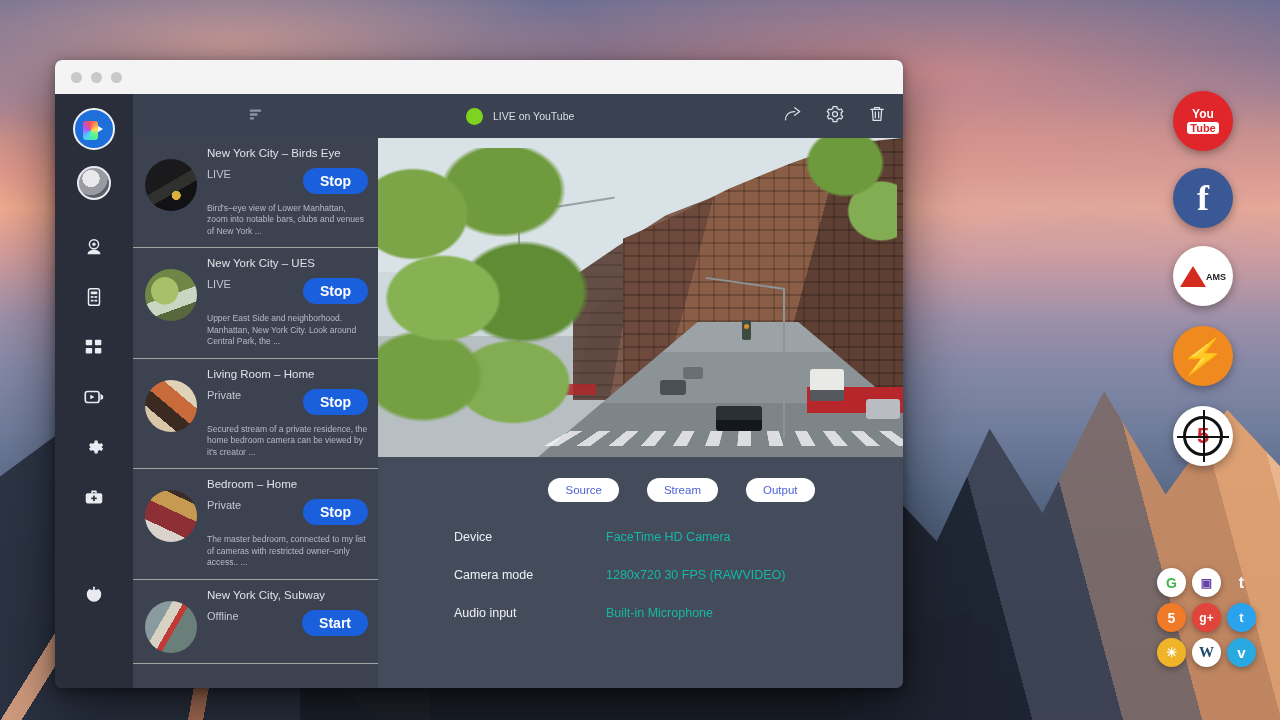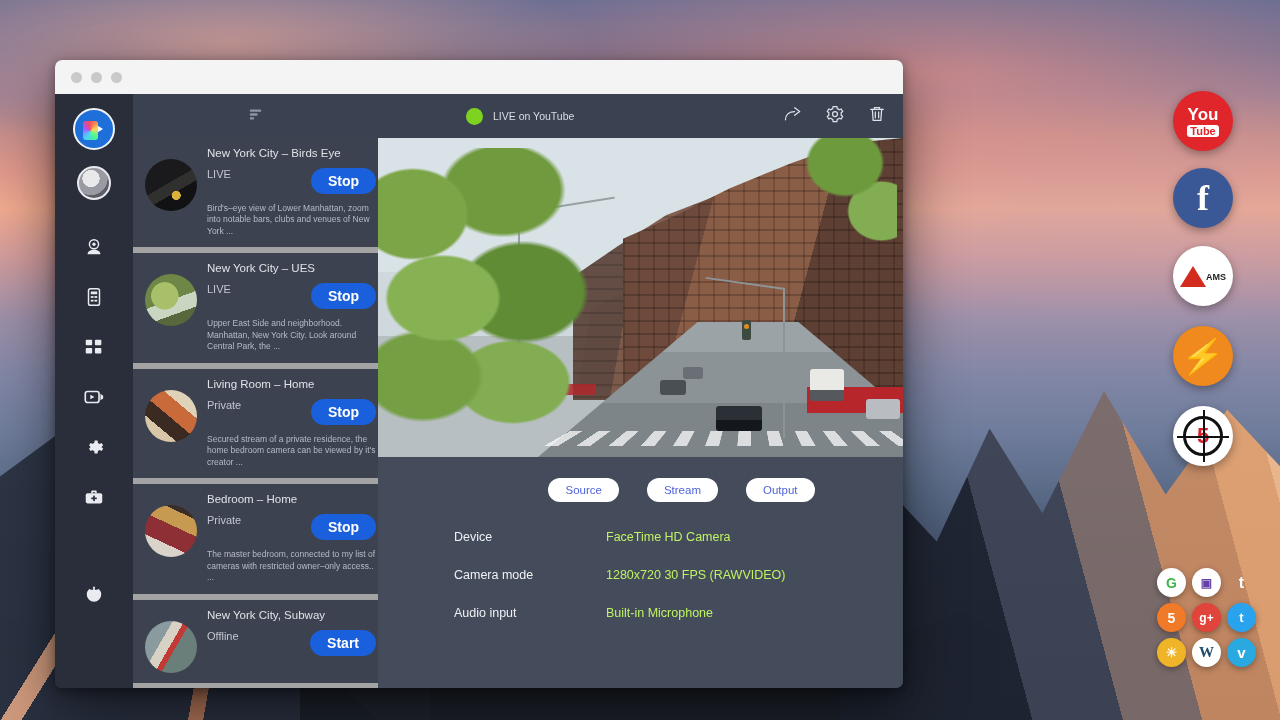--- a/index.html
+++ b/index.html
@@ -105,22 +105,22 @@
   
   #list-col { width: 245px; flex: 0 0 245px; background: #3c424f; display: flex; flex-direction: column; }
   #list-top {
     height: 44px; display: flex; align-items: center; justify-content: center;
     background: #3a4150;
   }
   #sort-icon { color: #8e94a3; cursor: pointer; }
   #sort-icon svg { width: 17px; height: 17px; fill: currentColor; }
   #cam-list { flex: 1; overflow: hidden; }
   .cam-row {
-    display: flex; padding: 9px 2px 10px 12px; gap: 10px;
-    border-bottom: 6px solid #a3a3a3;
+    display: flex; padding: 9px 10px 10px 12px; gap: 10px;
+    border-bottom: 1px solid #a3a3a3;
   }
   .cam-thumb {
     width: 52px; height: 52px; border-radius: 50%; flex: 0 0 52px;
     margin-top: 12px; background-size: cover; background-position: center;
   }
   .thumb-a { background:
       radial-gradient(circle at 60% 70%, #d8b23a 0 9%, transparent 10%),
       linear-gradient(150deg, #1a1a1c 0 46%, #30302f 46% 62%, #121214 62%); }
   .thumb-b { background:
       radial-gradient(circle at 38% 42%, #a9c06a 0 30%, transparent 32%),
@@ -230,31 +230,31 @@
   .pill {
     background: #ffffff; color: #4f63d8; border: none; border-radius: 13px;
     font-size: 11.5px; padding: 6px 17px; cursor: pointer;
     font-family: "Liberation Sans", sans-serif;
   }
 
   
   #info { padding: 28px 0 0 76px; }
   .info-row { display: flex; margin-bottom: 24px; }
   .info-key { width: 152px; color: #eef0f4; font-size: 12.5px; }
-  .info-val { color: #bef264; font-size: 12.5px; }
+  .info-val { color: #14b8a6; font-size: 12.5px; }
 
   
   .dockicon {
     position: absolute; border-radius: 50%; display: flex; align-items: center;
     justify-content: center; cursor: pointer;
     box-shadow: 0 3px 10px rgba(0,0,0,.35);
   }
   #ic-youtube { left: 1173px; top: 91px; width: 60px; height: 60px; background: #e0252b;
     flex-direction: column; color: #fff; font-weight: bold; }
-  #ic-youtube .yt-top { font-size: 17px; line-height: 1; }
+  #ic-youtube .yt-top { font-size: 12px; line-height: 1; }
   #ic-youtube .yt-bot { font-size: 11px; background:#fff; color:#e0252b; border-radius:3px; padding:0 3px; margin-top:2px; }
   #ic-facebook { left: 1173px; top: 168px; width: 60px; height: 60px; background: #3a5896;
     color: #fff; font-size: 36px; font-weight: bold; font-family: "Liberation Serif", serif; }
   #ic-wowza { left: 1173px; top: 326px; width: 60px; height: 60px; background: #f08a1e; overflow:hidden; }
   #ic-wowza .bolt { color: #fff; font-size: 34px; line-height: 1; transform: skewX(-8deg); }
   #ic-adobe { left: 1173px; top: 246px; width: 60px; height: 60px; background: #fff;
     }
   #ic-adobe .a-mark { width: 0; height: 0; border-left: 13px solid transparent;
     border-right: 13px solid transparent; border-bottom: 21px solid #d42b1f; }
   #ic-adobe .a-txt { font-size: 9px; font-weight: bold; color: #1d1d1d; margin-top: 1px; }

